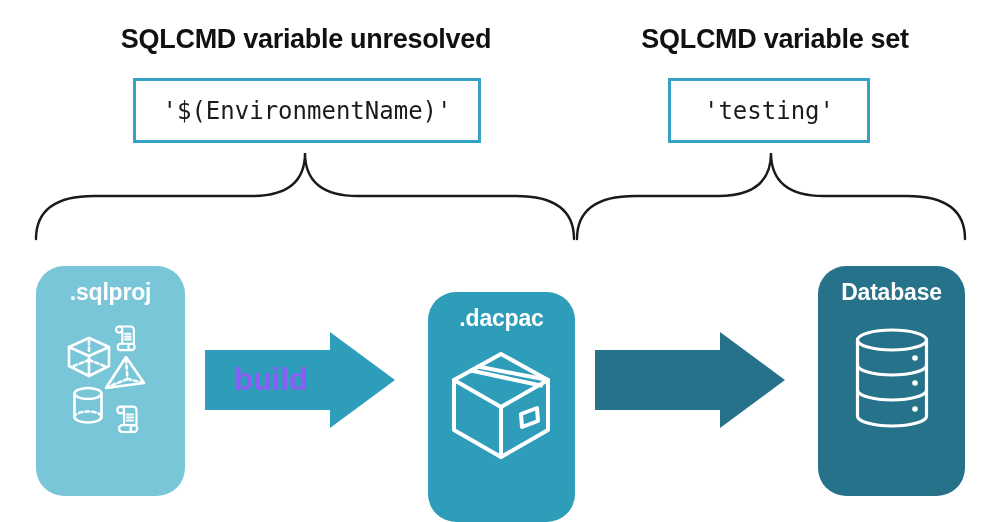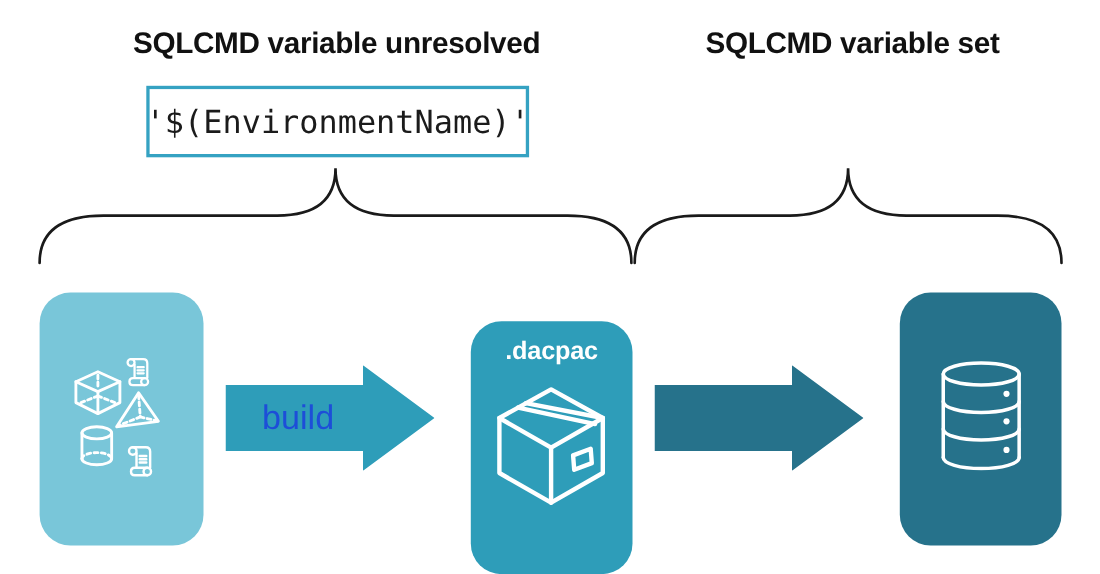--- a/index.html
+++ b/index.html
@@ -9,21 +9,21 @@
   }
   .heading{
     position:absolute;top:24px;font-size:27px;font-weight:700;color:#111111;
     text-align:center;letter-spacing:-0.3px;
   }
   .heading-left{left:106px;width:400px;}
   .heading-right{left:575px;width:400px;}
   .codebox{
     position:absolute;top:78px;height:65px;border:3px solid #35A2C2;background:#ffffff;
     display:flex;align-items:center;justify-content:center;box-sizing:border-box;
-    font-family:"DejaVu Sans Mono",monospace;font-size:29px;color:#1b1b1b;
+    font-family:"DejaVu Sans Mono",monospace;font-size:24px;color:#1b1b1b;
   }
   .codebox-left{left:133px;width:348px;}
   .codebox-right{left:668px;width:202px;}
   .brace{position:absolute;top:149px;}
   .brace-left{left:34px;}
   .brace-right{left:575px;}
   .node{
     position:absolute;top:266px;width:147px;height:230px;border-radius:28px;
   }
   .node-sqlproj{left:36px;width:149px;background:#79C6D9;}
@@ -40,43 +40,47 @@
   .icon-cylinder{left:36px;top:120px;width:32px;height:40px;}
   .icon-scroll-2{left:78px;top:138px;width:27px;height:30px;}
   .icon-package{left:17px;top:58px;width:112px;height:122px;}
   .icon-database{left:36px;top:62px;width:76px;height:100px;}
   .arrow{position:absolute;top:332px;width:190px;height:96px;}
   .arrow-build{left:205px;}
   .arrow-deploy{left:595px;}
   .arrow-label{
     position:absolute;left:0;top:0;width:132px;height:96px;
     display:flex;align-items:center;justify-content:center;
-    font-size:31px;font-weight:400;color:#1d4ed8;
+    font-size:31px;font-weight:700;color:#8b5cf6;
   }
 </style>
 </head>
 <body>
 
 <div class="canvas">
 
   <div class="heading heading-right">SQLCMD variable set</div>
   <div class="heading heading-left">SQLCMD variable unresolved</div>
 
   <div class="codebox codebox-left">
     <span>'$(EnvironmentName)'</span>
   </div>
+  <div class="codebox codebox-right">
+    <span>'testing'</span>
+  </div>
 
   <svg class="brace brace-left" width="542" height="92" viewBox="0 0 542 92">
     <path d="M2,90 Q2,47 60,47 L218,47 Q271,47 271,4 Q271,47 324,47 L482,47 Q540,47 540,90" fill="none" stroke="#1A1A1A" stroke-width="2.4" stroke-linecap="round"></path>
   </svg>
   <svg class="brace brace-right" width="392" height="92" viewBox="0 0 392 92">
     <path d="M2,90 Q2,47 60,47 L143,47 Q196,47 196,4 Q196,47 249,47 L332,47 Q390,47 390,90" fill="none" stroke="#1A1A1A" stroke-width="2.4" stroke-linecap="round"></path>
   </svg>
 
   <div class="node node-sqlproj">
+    <div class="node-label">.sqlproj</div>
 
     <svg class="node-icon icon-scroll-1" viewBox="0 0 26 30" fill="none" stroke="#FFFFFF" stroke-width="2.2" stroke-linecap="round">
       <circle cx="6.2" cy="6" r="3.4"></circle>
       <path d="M6.2,2.6 H18 Q22,2.6 22,6.6 V21"></path>
       <path d="M9.6,8 V21"></path>
       <circle cx="19.4" cy="24.6" r="3.4"></circle>
       <path d="M19.4,21.2 H8 Q4.6,21.2 4.6,24.6 Q4.6,28 8,28 H19.4"></path>
       <path d="M12.5,10.5 H18.5 M12.5,13.5 H18.5 M12.5,16.5 H18.5"></path>
     </svg>
 
@@ -130,20 +134,21 @@
     </svg>
   </div>
 
   <div class="arrow arrow-deploy">
     <svg width="190" height="96" viewBox="0 0 190 96">
       <polygon points="0,18 125,18 125,0 190,48 125,96 125,78 0,78" fill="#26728B"></polygon>
     </svg>
   </div>
 
   <div class="node node-database">
+    <div class="node-label">Database</div>
     <svg class="node-icon icon-database" viewBox="0 0 76 100" fill="none" stroke="#FFFFFF" stroke-width="3.2" stroke-linecap="round">
       <ellipse cx="38" cy="12" rx="34.5" ry="10"></ellipse>
       <path d="M3.5,12 V88 M72.5,12 V88"></path>
       <path d="M3.5,88 A34.5,10 0 0 0 72.5,88"></path>
       <path d="M3.5,37 A34.5,10 0 0 0 72.5,37"></path>
       <path d="M3.5,62 A34.5,10 0 0 0 72.5,62"></path>
       <circle cx="61" cy="30" r="2.8" fill="#FFFFFF" stroke="none"></circle>
       <circle cx="61" cy="55" r="2.8" fill="#FFFFFF" stroke="none"></circle>
       <circle cx="61" cy="81" r="2.8" fill="#FFFFFF" stroke="none"></circle>
     </svg>

